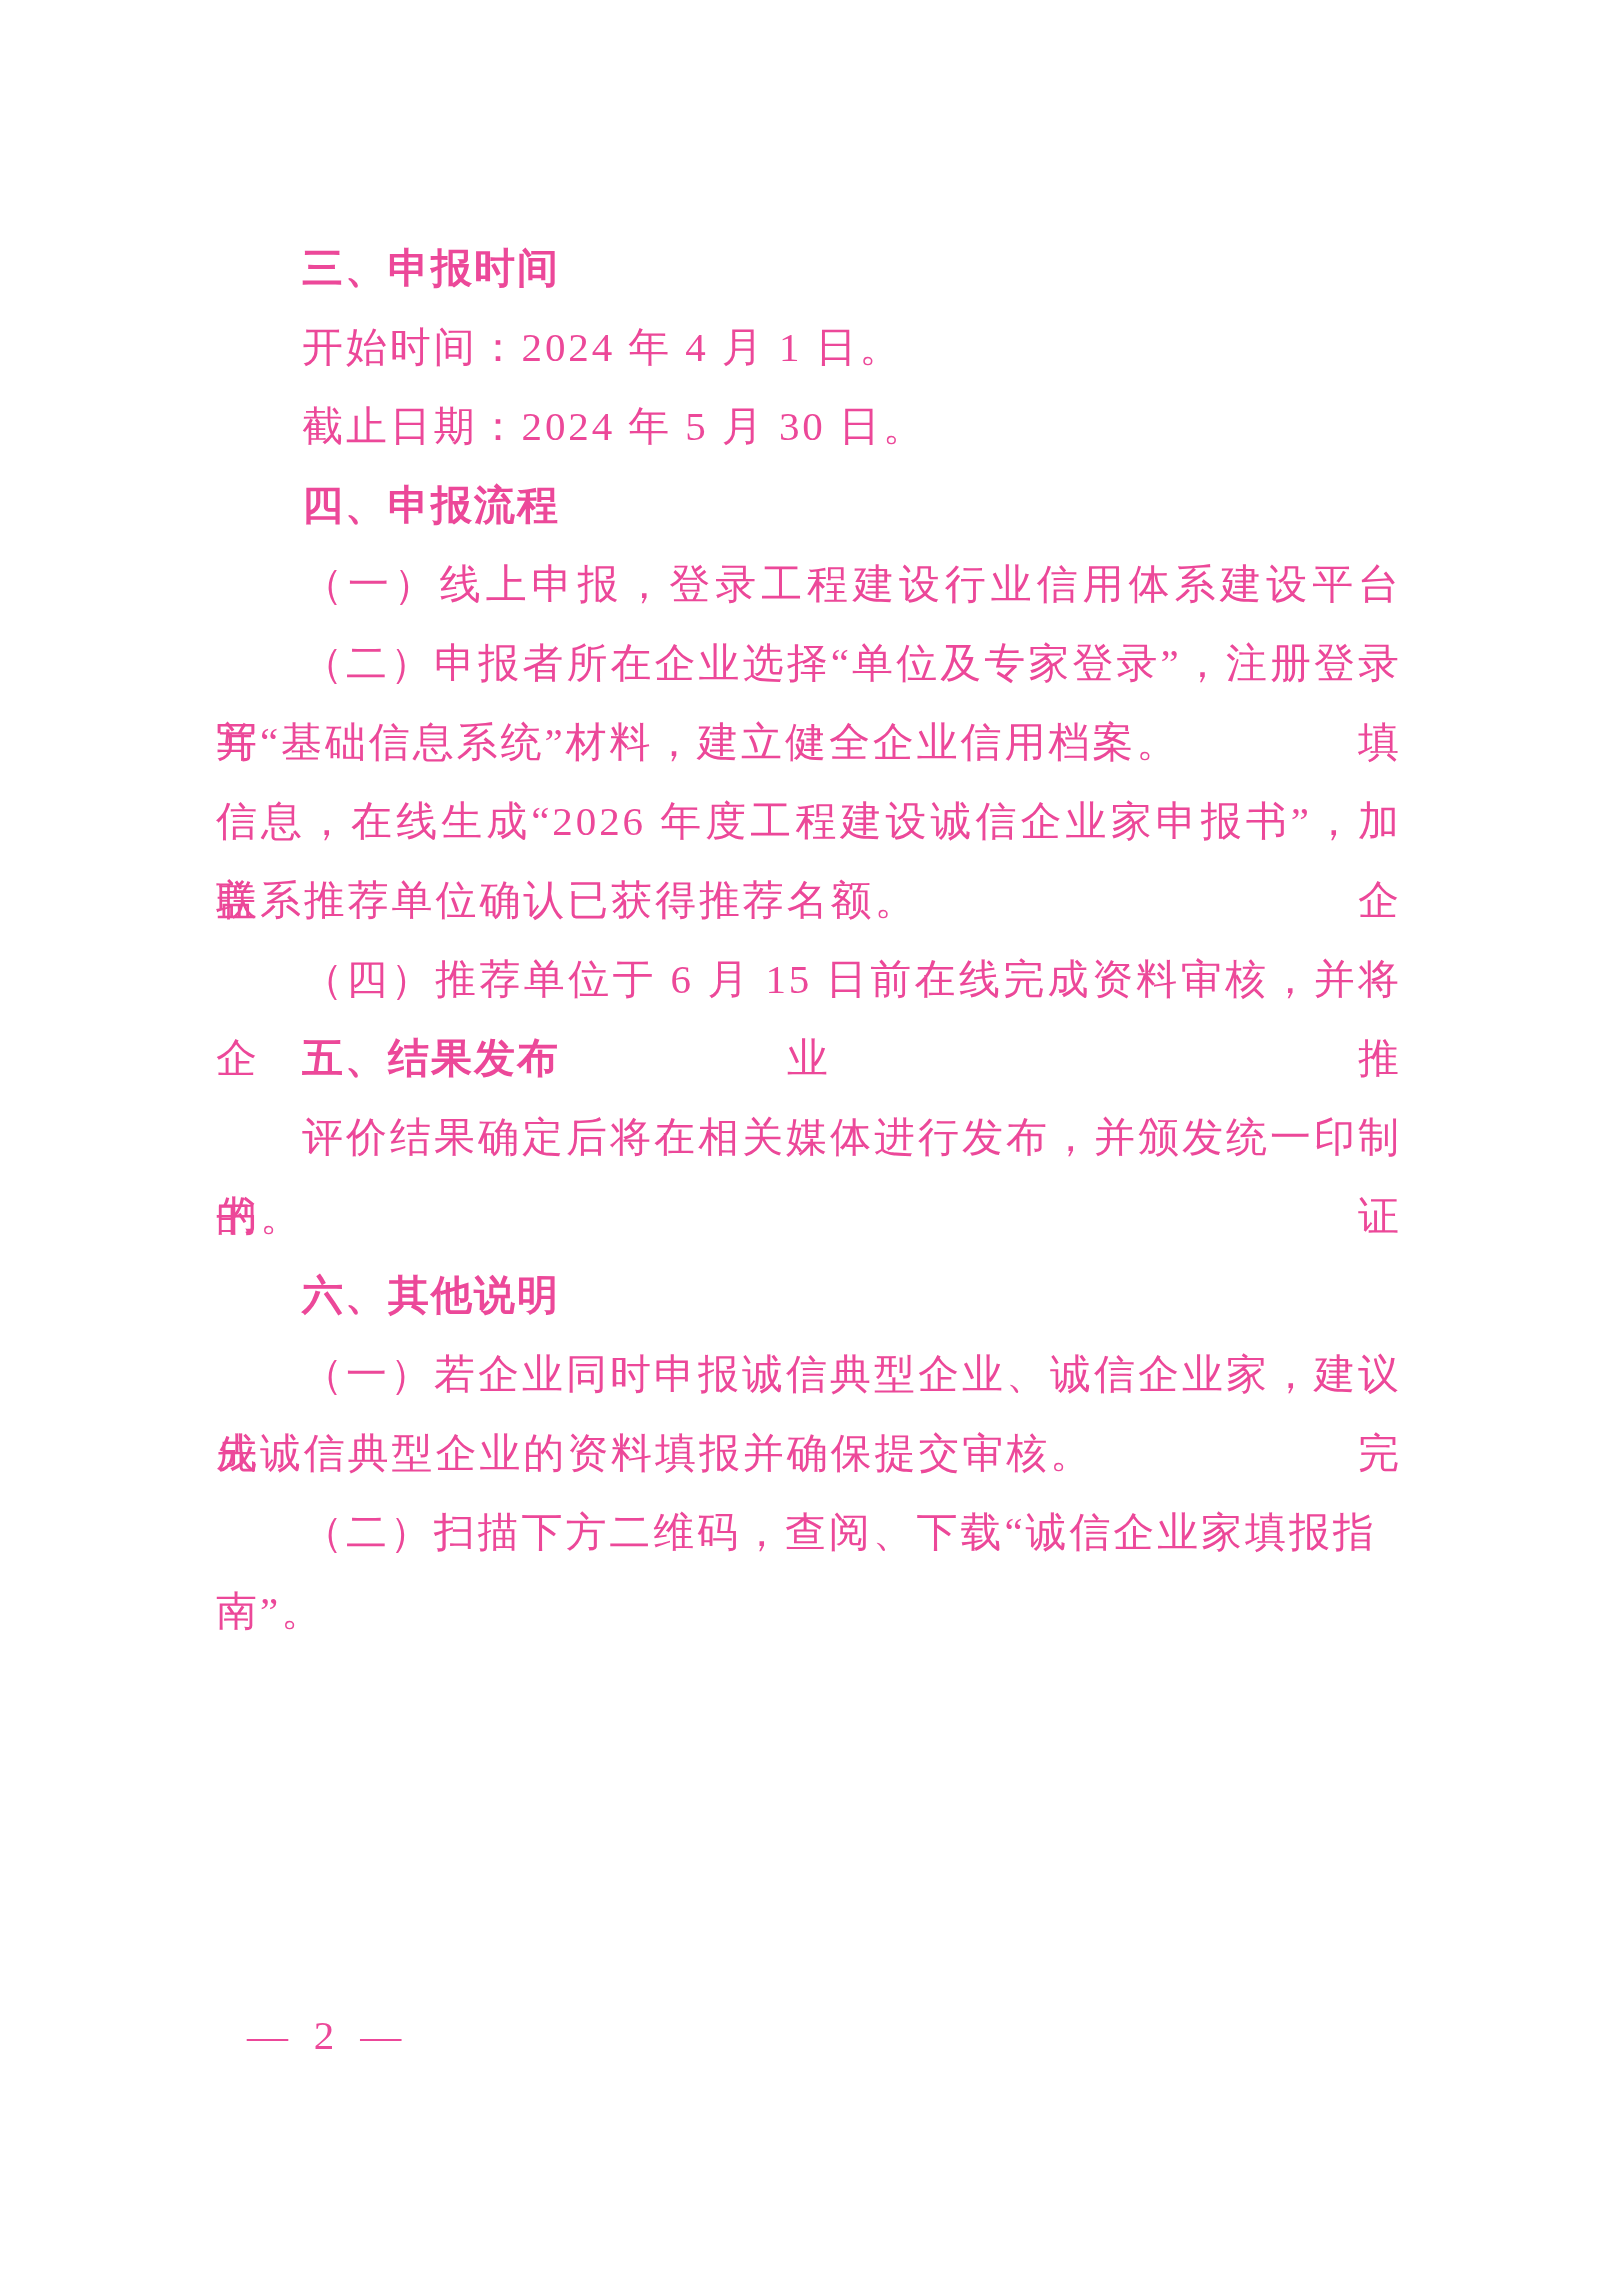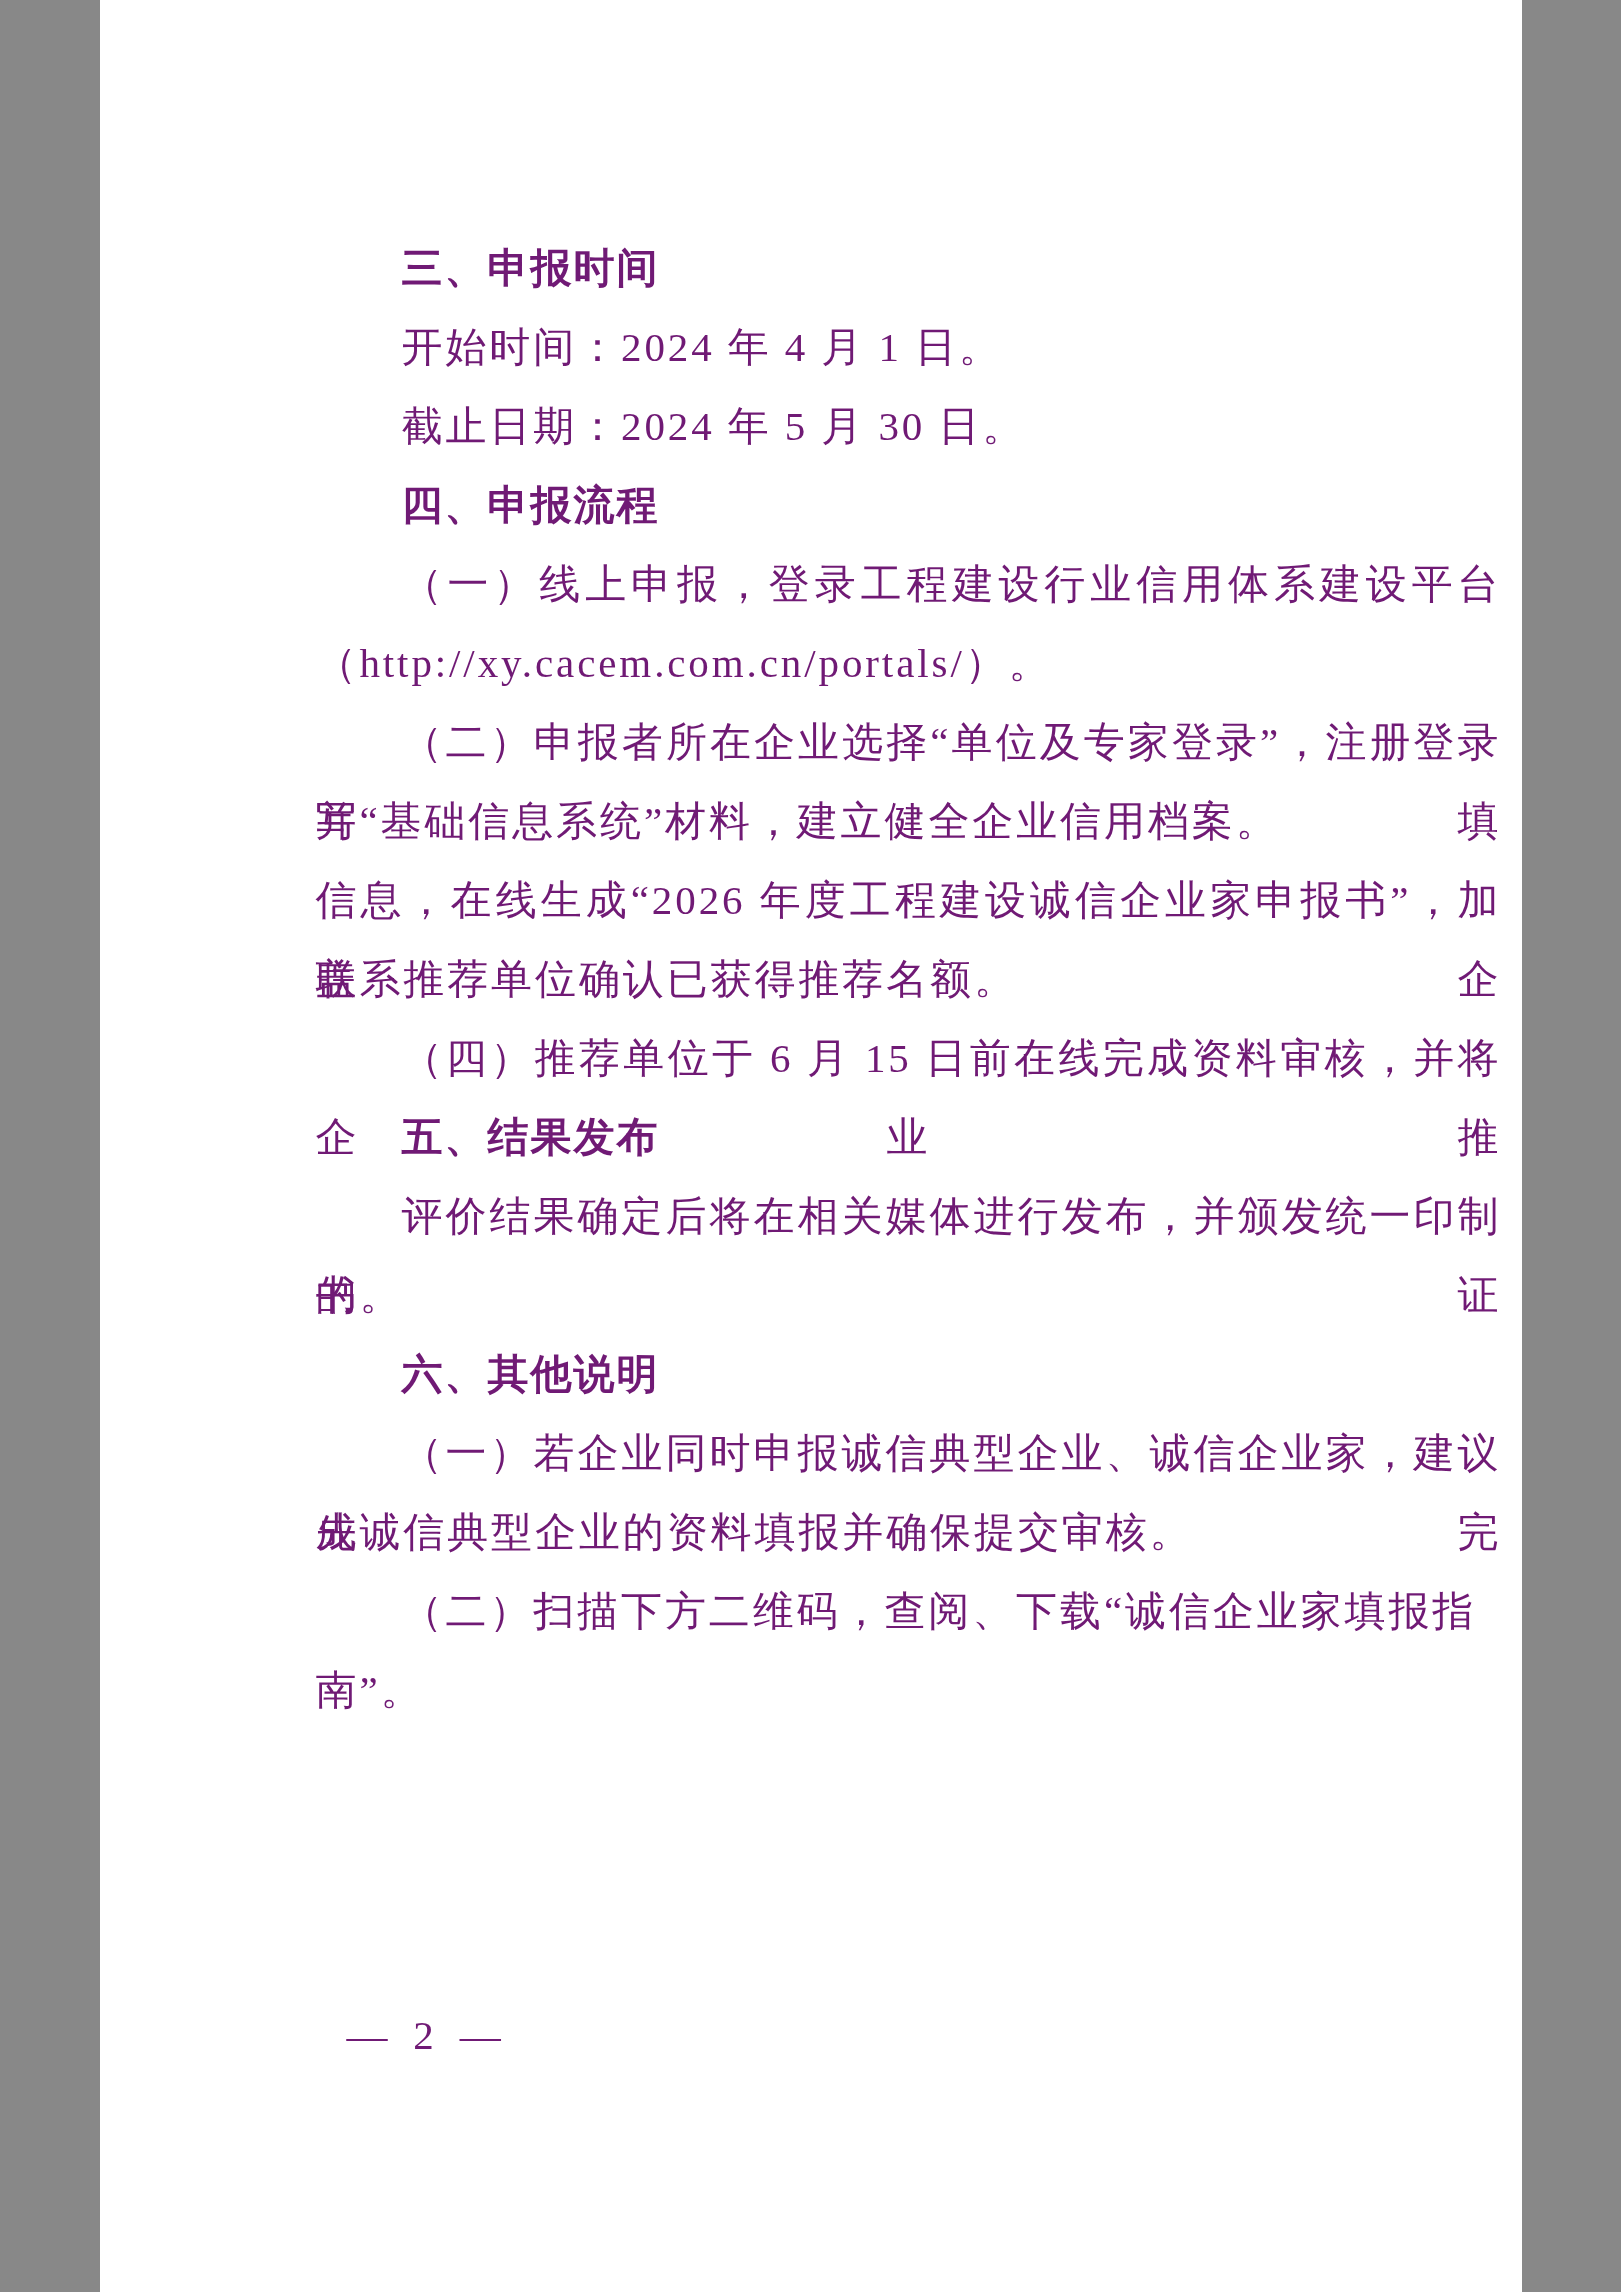--- a/index.html
+++ b/index.html
@@ -2,25 +2,25 @@
 <html><head>
 <meta charset="utf-8">
 <style>
   html, body {
     margin: 0;
     padding: 0;
     background: #888;
   }
   .page {
     position: relative;
-    width: 1422px;
+    width: 1621px;
     height: 2293px;
     margin: 0 auto;
     background: #ffffff;
-    color: #701a75;
+    color: #ec4899;
     font-family: "Liberation Serif", serif;
     overflow: hidden;
   }
   .content {
     position: absolute;
     left: 216px;
     top: 229px;
     width: 1186px;
   }
   .line {
@@ -58,21 +58,20 @@
 </head>
 <body>
 
 <div class="page">
   <div class="content">
     <div class="line h ind">三、申报时间</div>
     <div class="line ind">开始时间：2024 年 4 月 1 日。</div>
     <div class="line ind">截止日期：2024 年 5 月 30 日。</div>
     <div class="line h ind">四、申报流程</div>
     <div class="line ind just">（一）线上申报，登录工程建设行业信用体系建设平台</div>
-    <div class="line">（http://xy.cacem.com.cn/portals/）。</div>
     <div class="line ind just">（二）申报者所在企业选择“单位及专家登录”，注册登录并填</div>
     <div class="line">写“基础信息系统”材料，建立健全企业信用档案。</div>
     <div class="line just">信息，在线生成“2026 年度工程建设诚信企业家申报书”，加盖企</div>
     <div class="line">联系推荐单位确认已获得推荐名额。</div>
     <div class="line ind just">（四）推荐单位于 6 月 15 日前在线完成资料审核，并将企业推</div>
     <div class="line h ind">五、结果发布</div>
     <div class="line ind just">评价结果确定后将在相关媒体进行发布，并颁发统一印制的证</div>
     <div class="line">书。</div>
     <div class="line h ind">六、其他说明</div>
     <div class="line ind just">（一）若企业同时申报诚信典型企业、诚信企业家，建议先完</div>

